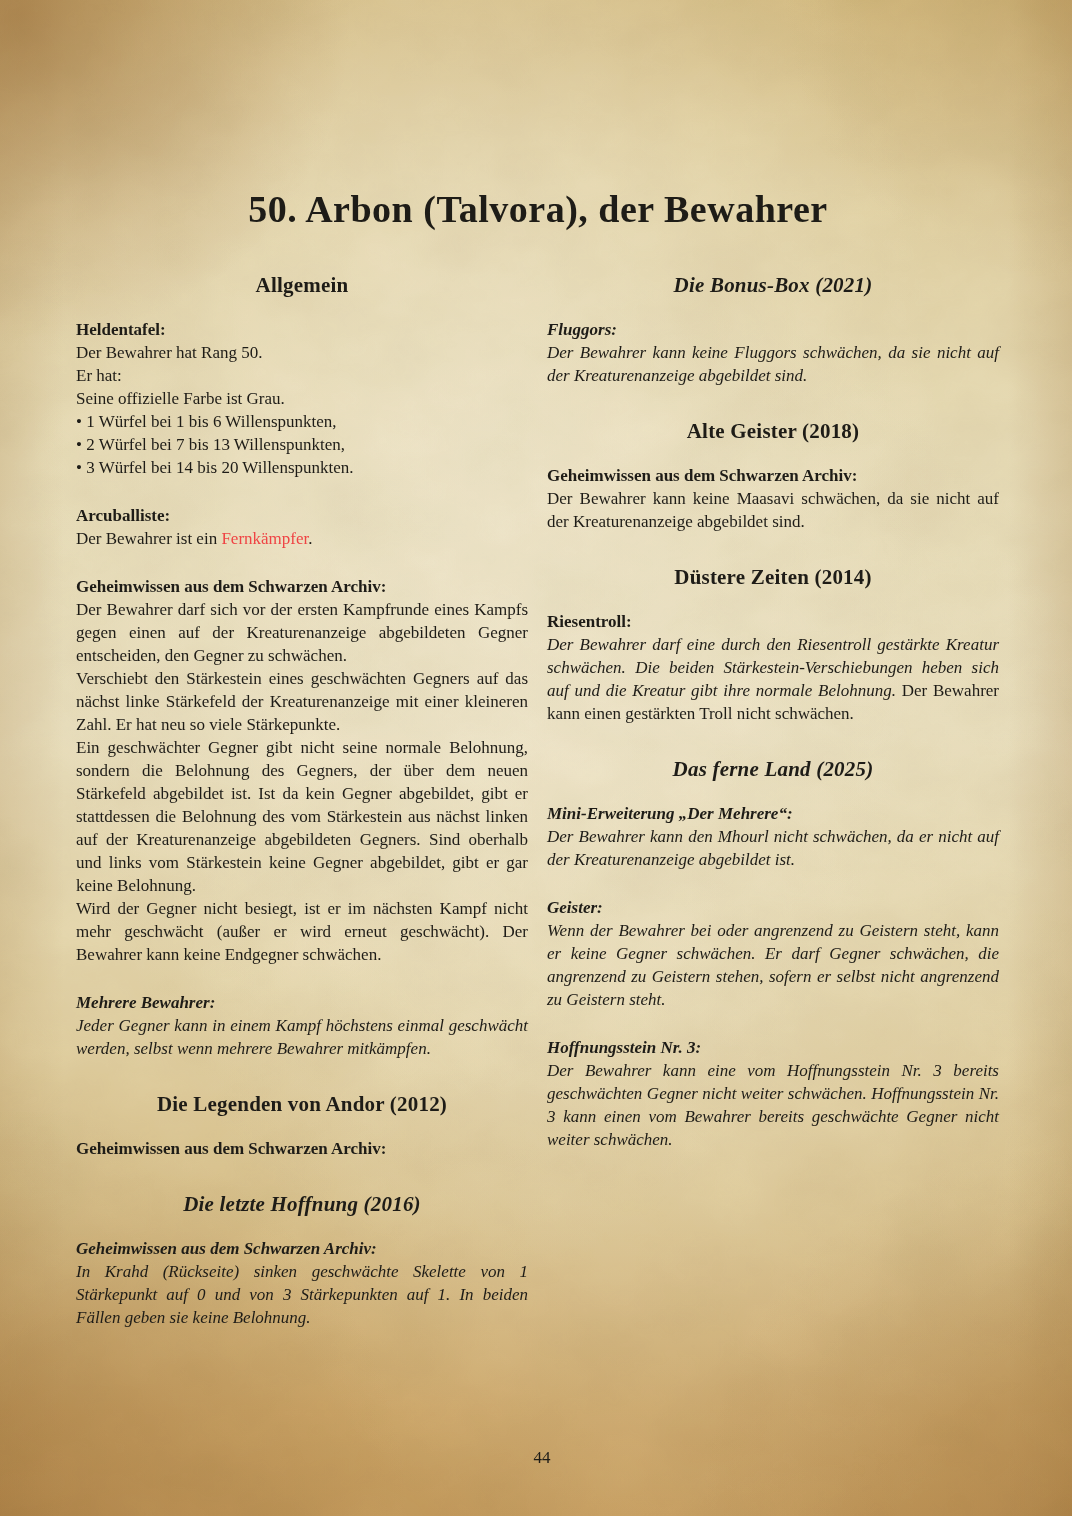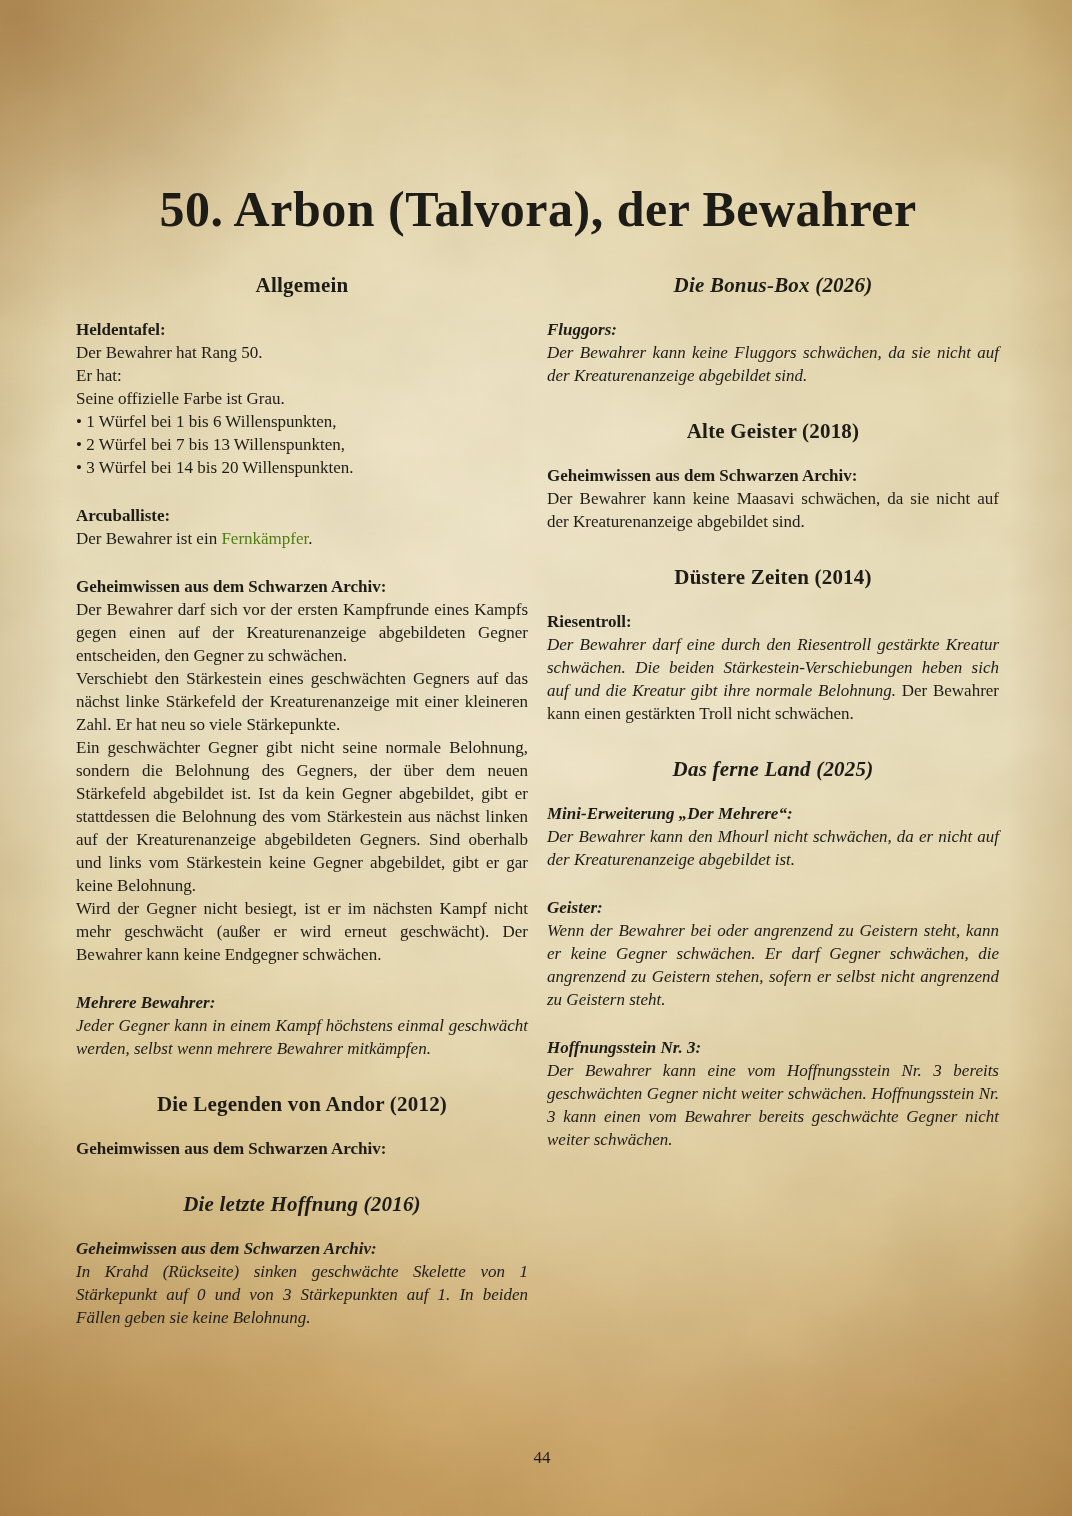--- a/index.html
+++ b/index.html
@@ -12,34 +12,34 @@
       radial-gradient(circle at 99% 0%, rgba(170,130,70,0.28), rgba(170,130,70,0) 15%),
       radial-gradient(circle at 0% 100%, rgba(146,99,45,0.38), rgba(146,99,45,0) 22%),
       radial-gradient(circle at 100% 100%, rgba(146,99,45,0.30), rgba(146,99,45,0) 20%),
       radial-gradient(ellipse at 45% 30%, rgba(248,242,222,0.55), rgba(248,242,222,0) 55%),
       radial-gradient(ellipse at 62% 62%, rgba(244,236,210,0.40), rgba(244,236,210,0) 50%),
       linear-gradient(90deg, rgba(160,120,60,0.18), rgba(160,120,60,0) 6%, rgba(160,120,60,0) 94%, rgba(160,120,60,0.22)),
       linear-gradient(180deg,#d9c187 0%,#e6d6a8 12%,#ece1bd 30%,#eee4c4 48%,#e8d9ae 65%,#ddc691 80%,#cfa96b 93%,#c89f60 100%);
   }
   .texture{position:absolute;top:0;left:0;pointer-events:none;mix-blend-mode:multiply;opacity:.20;}
   .content{position:relative;box-sizing:border-box;width:1072px;height:1516px;padding:186px 72px 0 76px;}
-  h1{font-size:50px;line-height:46px;font-weight:bold;text-align:center;margin:0 0 40px;letter-spacing:.5px;}
+  h1{font-size:38px;line-height:46px;font-weight:bold;text-align:center;margin:0 0 40px;letter-spacing:.5px;}
   .columns{display:flex;gap:19px;align-items:flex-start;}
   .col{flex:0 0 452px;width:452px;font-size:17px;line-height:23px;}
   h2{font-size:21px;line-height:26px;font-weight:bold;text-align:center;margin:31px 0 20px;letter-spacing:.2px;}
   h2.first{margin-top:0;}
   h2.it{font-style:italic;}
   .block{margin-top:25px;}
   .block.after-h2{margin-top:0;}
   p{margin:0;}
   .just{text-align:justify;hyphens:auto;-webkit-hyphens:auto;}
   .label{font-weight:bold;}
   .it{font-style:italic;}
   .bullet::before{content:"\2022\00a0 ";}
-  a.link{color:#4d7c0f;text-decoration:none;cursor:pointer;}
+  a.link{color:#ef4444;text-decoration:none;cursor:pointer;}
   .page-number{position:absolute;top:1446px;left:6px;width:1072px;text-align:center;font-size:17px;line-height:23px;}
 </style>
 </head>
 <body>
 
 <svg class="texture" width="1072" height="1516" aria-hidden="true">
   <filter id="parch">
     <feTurbulence type="fractalNoise" baseFrequency="0.009 0.011" numOctaves="5" seed="11"></feTurbulence>
     <feColorMatrix type="matrix" values="0 0 0 0 0.45  0 0 0 0 0.36  0 0 0 0 0.20  0.55 0.55 0 0 0"></feColorMatrix>
   </filter>
@@ -94,21 +94,21 @@
 
       <div class="block after-h2">
         <p class="label it">Geheimwissen aus dem Schwarzen Archiv:</p>
         <p class="just it">In Krahd (Rückseite) sinken geschwächte Skelette von 1 Stärkepunkt auf 0 und von 3 Stärkepunkten auf 1. In beiden Fällen geben sie keine Belohnung.</p>
       </div>
 
     </div>
 
     <div class="col">
 
-      <h2 class="first it">Die Bonus-Box (2026)</h2>
+      <h2 class="first it">Die Bonus-Box (2021)</h2>
 
       <div class="block after-h2">
         <p class="label it">Fluggors:</p>
         <p class="just it">Der Bewahrer kann keine Fluggors schwächen, da sie nicht auf der Kreaturenanzeige abgebildet sind.</p>
       </div>
 
       <h2>Alte Geister (2018)</h2>
 
       <div class="block after-h2">
         <p class="label">Geheimwissen aus dem Schwarzen Archiv:</p>

